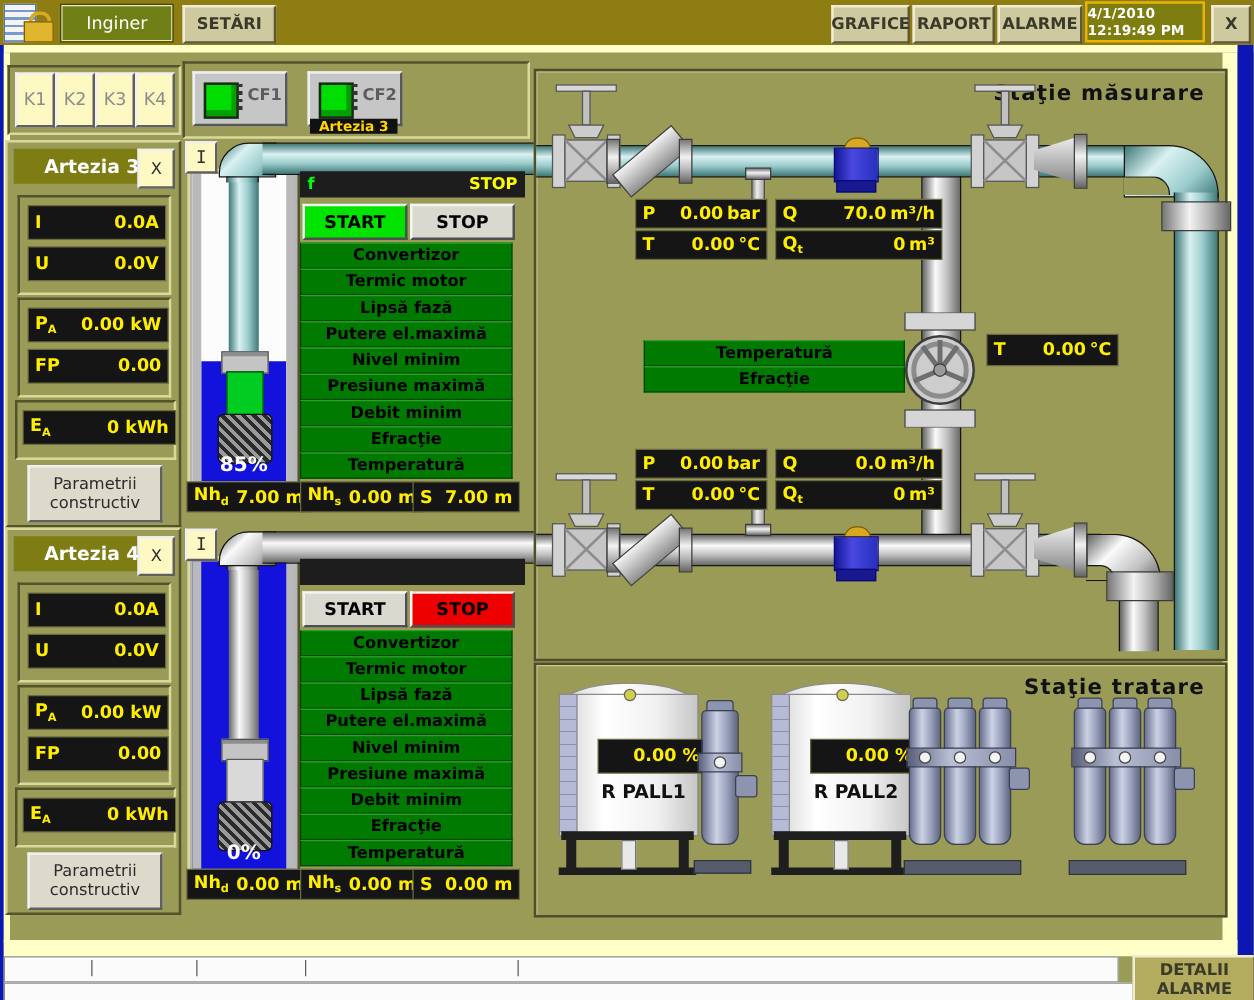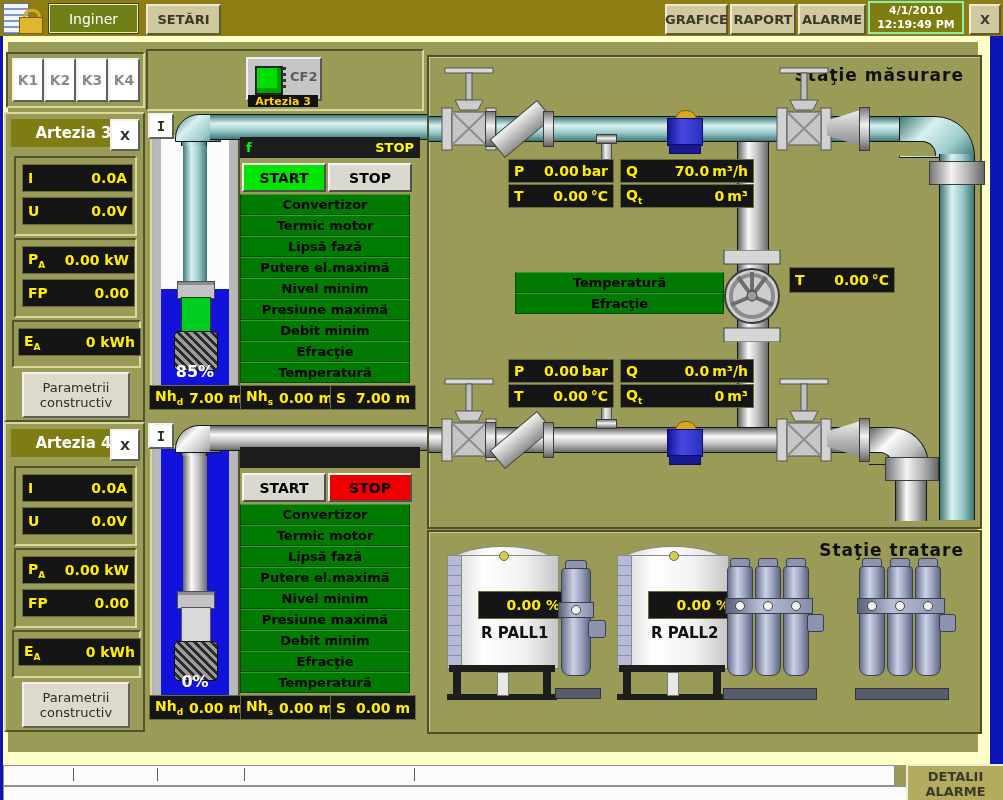--- a/index.html
+++ b/index.html
@@ -6,33 +6,33 @@
   #app{position:relative;width:1003px;height:800px;overflow:hidden;
        font-family:"DejaVu Sans","Liberation Sans",sans-serif;background:#9b9b58;}
   .abs{position:absolute;}
   
   .topbar{left:0;top:0;width:1003px;height:36px;background:#8e7d12;}
   .btn3d{background:#cfc9a0;border-top:2px solid #f0ebd2;border-left:2px solid #f0ebd2;
          border-right:2px solid #5e5a36;border-bottom:2px solid #5e5a36;color:#3a3a2a;
          font-weight:bold;font-size:13px;display:flex;align-items:center;justify-content:center;cursor:default;}
   .olivebtn{background:#718016;border:1px solid #e8f0b8;outline:1px solid #44440a;color:#fff;
             font-size:14px;display:flex;align-items:center;justify-content:center;}
-  .datetime{background:#7d7d10;border:2px solid #86efac;color:#fff;font-weight:bold;font-size:11px;
-            display:flex;flex-direction:column;align-items:center;justify-content:center;line-height:14px;}
+  .datetime{background:#7d7d10;border:2px solid #eab308;color:#fff;font-weight:bold;font-size:11px;
+            display:flex;flex-direction:column;align-items:flex-start;justify-content:center;line-height:14px;}
   .paleframe{background:#ffffc8;}
   .blueframe{background:#0b16b4;}
   
   .raised{border-top:2px solid #d9d99d;border-left:2px solid #d9d99d;border-right:2px solid #54542c;border-bottom:2px solid #54542c;}
   .sunken{border-top:2px solid #54542c;border-left:2px solid #54542c;border-right:2px solid #d9d99d;border-bottom:2px solid #d9d99d;}
   .panel{background:#9b9b58;}
   .hdr-olive{background:#7d7d14;color:#fff;font-weight:bold;font-size:15px;
              display:flex;align-items:center;justify-content:center;}
-  .graybtn{background:#ffffff;border-top:2px solid #f0f0f0;border-left:2px solid #f0f0f0;
+  .graybtn{background:#fef9c3;border-top:2px solid #f0f0f0;border-left:2px solid #f0f0f0;
            border-right:2px solid #606060;border-bottom:2px solid #606060;color:#2c2c2c;
-           font-weight:bold;display:flex;align-items:center;justify-content:center;}
+           font-weight:normal;display:flex;align-items:center;justify-content:center;}
   .kbtn{color:#8a8a8a;font-size:14px;}
   .readout{background:#151515;color:#ffee00;font-weight:bold;font-size:14px;display:flex;
            align-items:center;padding:0 5px;box-shadow:0 0 0 1px #6a6a40;}
   .readout .lbl{margin-right:auto;}
   .readout .unit{margin-left:3px;}
   .readout sub{font-size:9px;}
   .grow{background:#007a00;border:1px solid #014a01;border-top-color:#2f9e2f;color:#000;
         font-weight:bold;font-size:13px;display:flex;align-items:center;justify-content:center;}
   .ss{width:80px;height:25px;font-weight:bold;font-size:14px;display:flex;align-items:center;justify-content:center;
       border-top:2px solid #f4f4f4;border-left:2px solid #f4f4f4;border-right:2px solid #4f4f4f;border-bottom:2px solid #4f4f4f;color:#000;}
@@ -157,20 +157,25 @@
   <div class="abs blueframe" style="left:990px;top:36px;width:13px;height:764px"></div>
 
   <div class="abs panel sunken" style="left:6px;top:52px;width:135px;height:52px">
     <div class="abs graybtn kbtn" style="left:4px;top:4px;width:28px;height:40px">K1</div>
     <div class="abs graybtn kbtn" style="left:36px;top:4px;width:28px;height:40px">K2</div>
     <div class="abs graybtn kbtn" style="left:68px;top:4px;width:28px;height:40px">K3</div>
     <div class="abs graybtn kbtn" style="left:100px;top:4px;width:28px;height:40px">K4</div>
   </div>
 
   <div class="abs panel sunken" style="left:146px;top:49px;width:274px;height:58px">
+    <div class="abs cfunit" style="left:6px;top:6px;width:72px;height:40px">
+      <div class="cfscreen"></div>
+        <div class="cfdots"></div>
+      <div class="cflabel">CF1</div>
+    </div>
     <div class="abs cfunit" style="left:98px;top:6px;width:72px;height:40px">
       <div class="cfscreen"></div>
         <div class="cfdots"></div>
       <div class="cflabel">CF2</div>
     </div>
     <div class="abs cftag" style="left:100px;top:44px;width:70px;height:12px">Artezia 3</div>
   </div>
 
   <div class="abs panel raised" style="left:4px;top:112px;width:137px;height:306px">
     <div class="abs hdr-olive" style="left:5px;top:5px;width:125px;height:28px">

